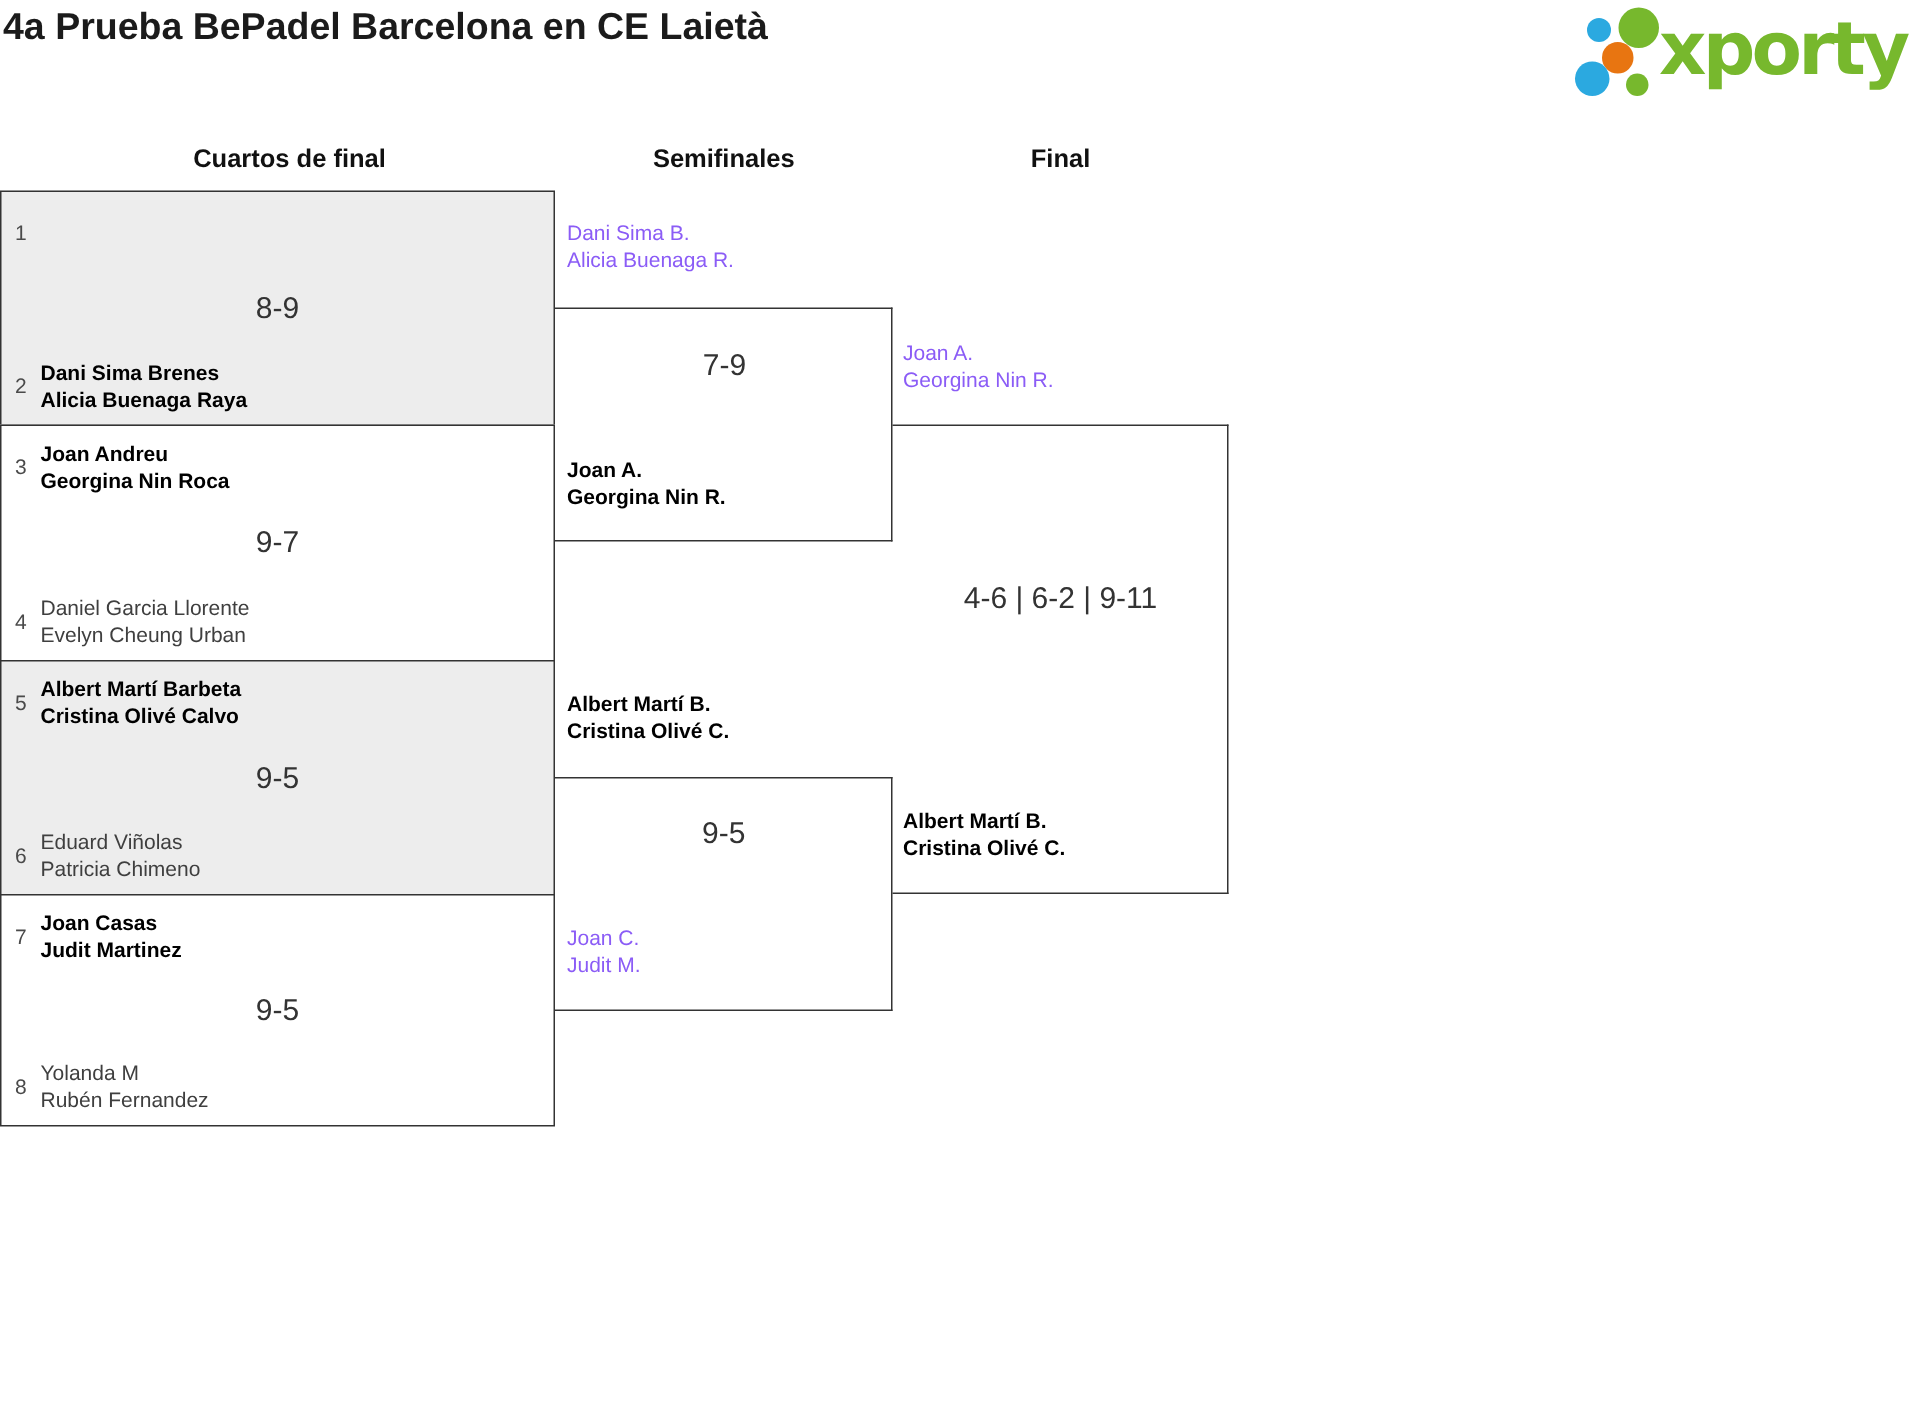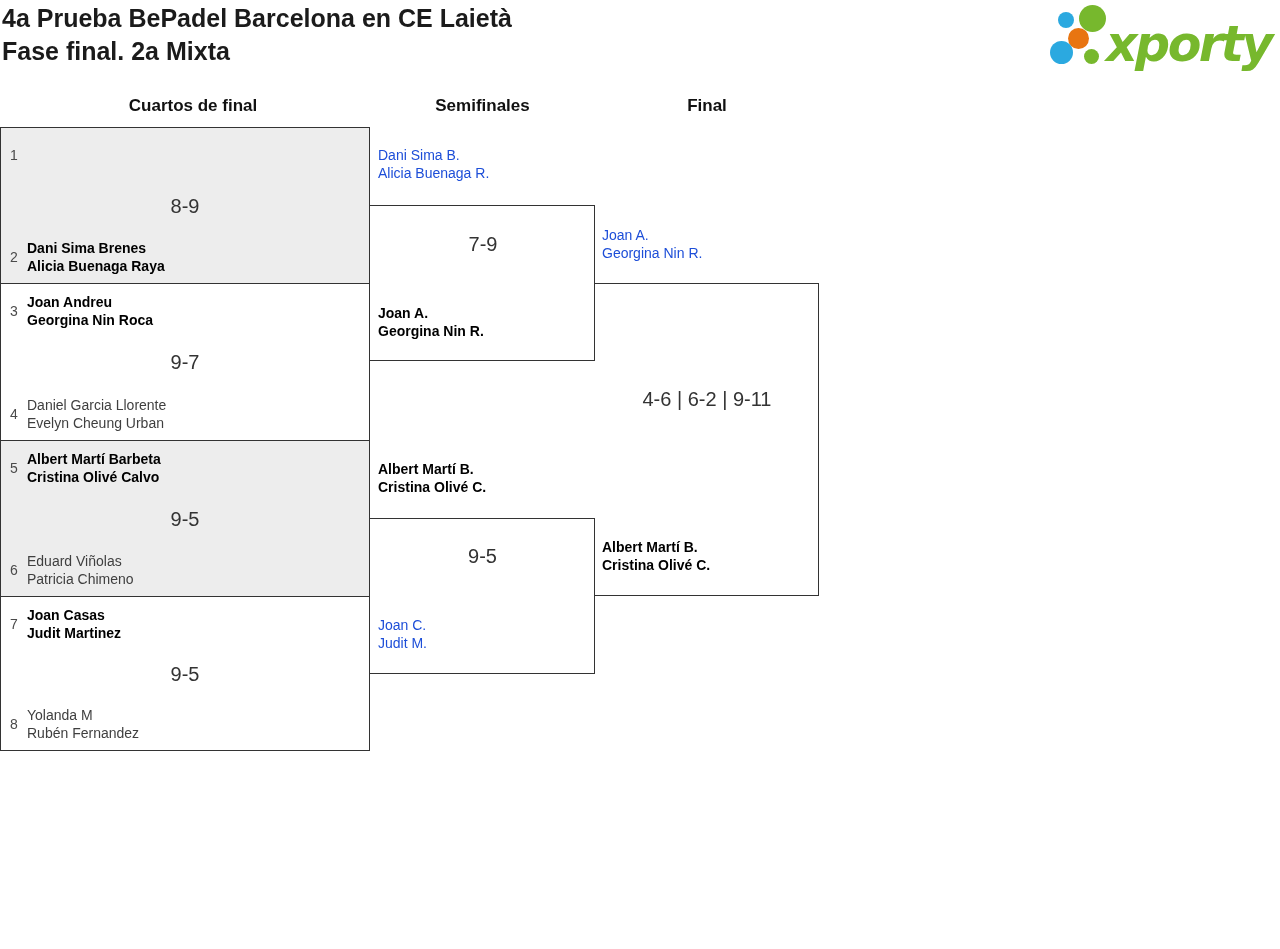--- a/index.html
+++ b/index.html
@@ -14,23 +14,23 @@
   .dot { position:absolute; border-radius:50%; }
   .dot-blue   { background:var(--logo-blue,#2ba9e0); }
   .dot-green  { background:var(--logo-green,#77b82d); }
   .dot-orange { background:var(--logo-orange,#e87511); }
   .d1 { left:8px;  top:12px; width:16px; height:16px; }
   .d2 { left:29px; top:5px;  width:27px; height:27px; }
   .d3 { left:18px; top:28px; width:21px; height:21px; }
   .d4 { left:34px; top:49px; width:15px; height:15px; }
   .d5 { left:0px;  top:41px; width:23px; height:23px; }
   .logo-text {
-    position:absolute; left:56px; top:12px; height:68px; line-height:66px;
+    position:absolute; left:56px; top:0; height:68px; line-height:66px;
     font-family:"DejaVu Sans", sans-serif; font-weight:700; font-size:49px;
-    letter-spacing:-2.5px; color:var(--logo-green,#77b82d);font-style:italic;
+    letter-spacing:-2.5px; color:var(--logo-green,#77b82d);
   }
   
   .round-header { position:absolute; top:96px; text-align:center; font-size:17px; font-weight:700; color:#111; }
   .rh-qf { left:0; width:370px;padding-left:16px; }
   .rh-sf { left:370px; width:225px; }
   .rh-f  { left:595px; width:224px; }
   
   .qf { position:absolute; left:0; width:370px; border:1px solid #333; background:#fff; }
   .qf.alt { background:#ededed; }
   .seed { position:absolute; left:9px; font-size:14px; line-height:18px; color:#4a4a4a; }
@@ -38,31 +38,30 @@
   .seed-b { bottom:17px; }
   .team { font-size:14px; line-height:18px; color:#3f3f3f; white-space:nowrap; }
   .team.winner { font-weight:700; color:#000; }
   .qf .team-a { position:absolute; left:26px; top:9px; }
   .qf .team-b { position:absolute; left:26px; bottom:8px; }
   .score { position:absolute; text-align:center; font-size:20px; line-height:18px; color:#333; }
   .qf .score { left:0; right:0; top:50%; margin-top:-9px; }
   
   .box { position:absolute; border:1px solid #333; border-left:none; background:transparent; }
   
-  .label { position:absolute; font-size:14px; line-height:18px; color:#1d4ed8; white-space:nowrap; }
+  .label { position:absolute; font-size:14px; line-height:18px; color:#8b5cf6; white-space:nowrap; }
   .label.winner { font-weight:700; color:#000; }
 </style>
 </head>
 <body>
 
 <div class="page">
 
   <div class="title">
     <div>4a Prueba BePadel Barcelona en CE Laietà</div>
-    <div>Fase final. 2a Mixta</div>
   </div>
 
   <div class="logo">
     <span class="dot dot-blue d1"></span>
     <span class="dot dot-green d2"></span>
     <span class="dot dot-orange d3"></span>
     <span class="dot dot-green d4"></span>
     <span class="dot dot-blue d5"></span>
     <span class="logo-text">xporty</span>
   </div>

